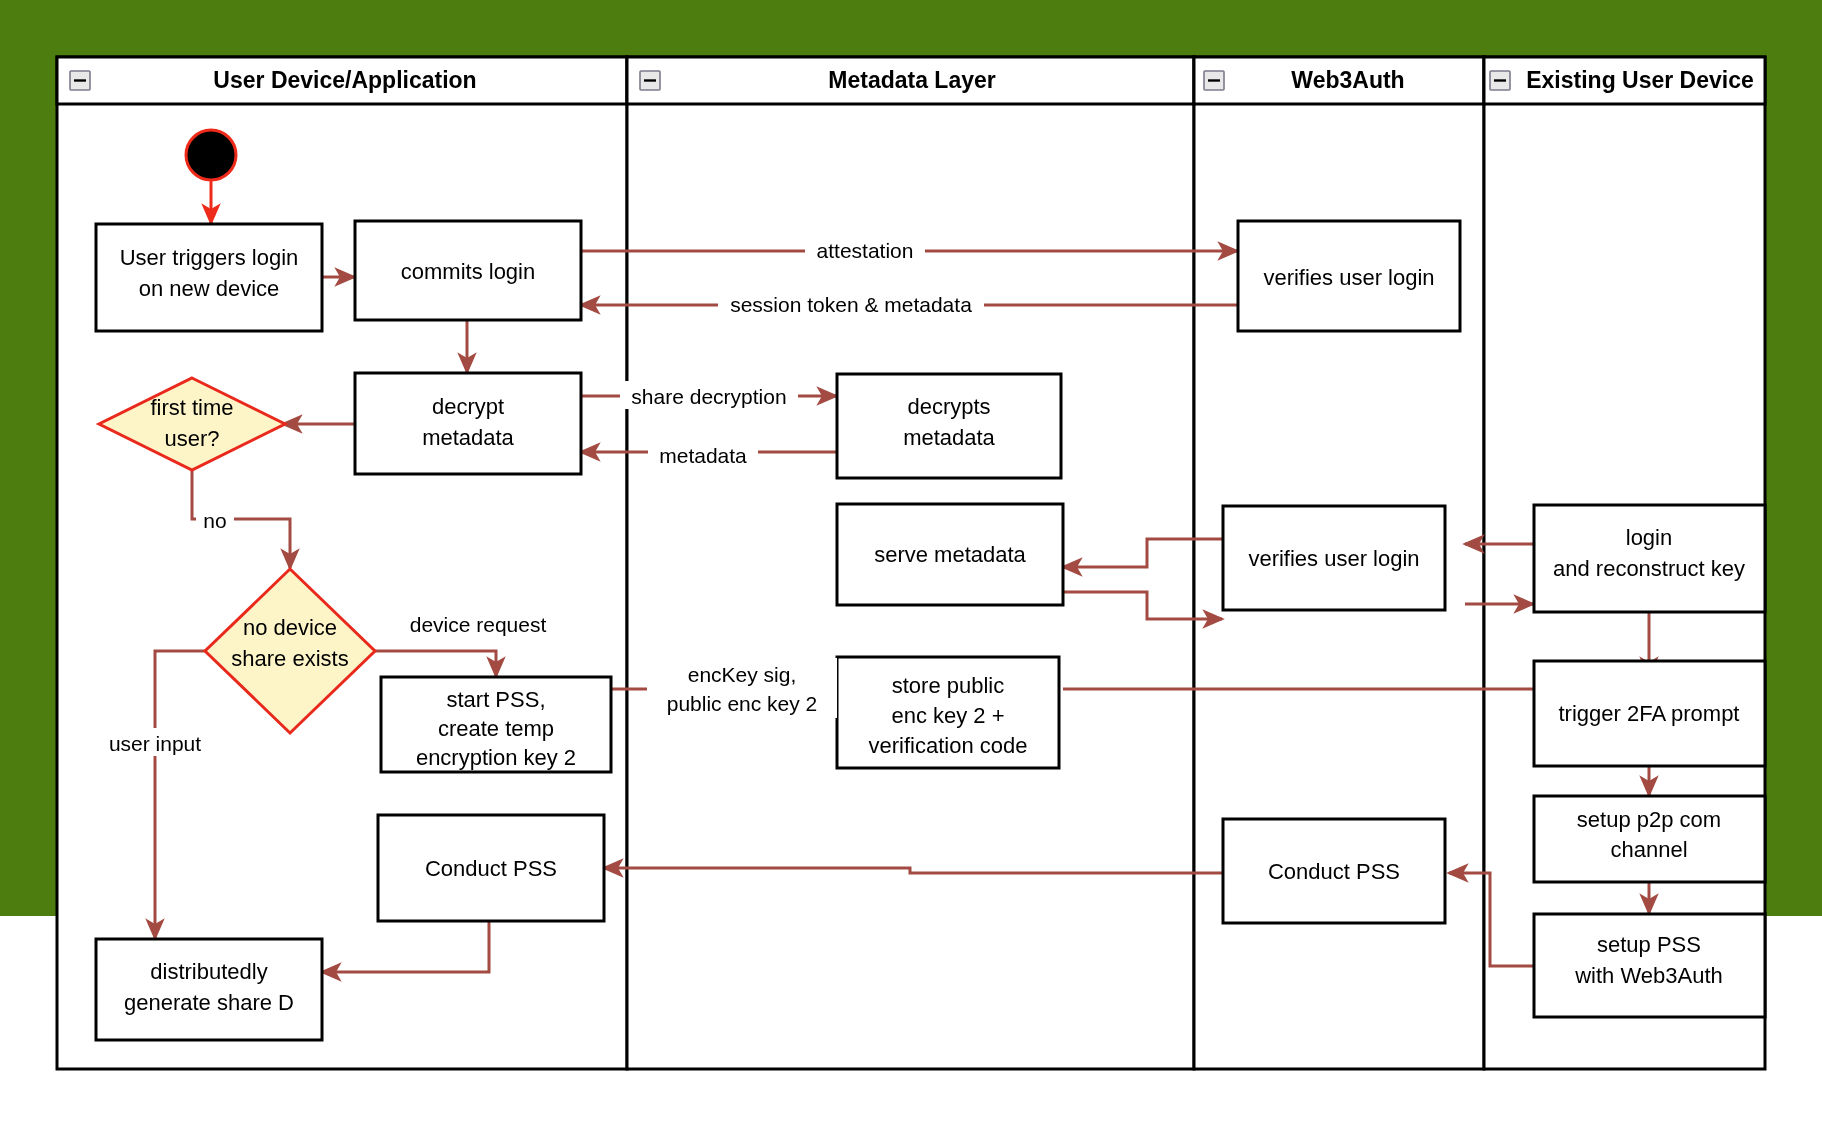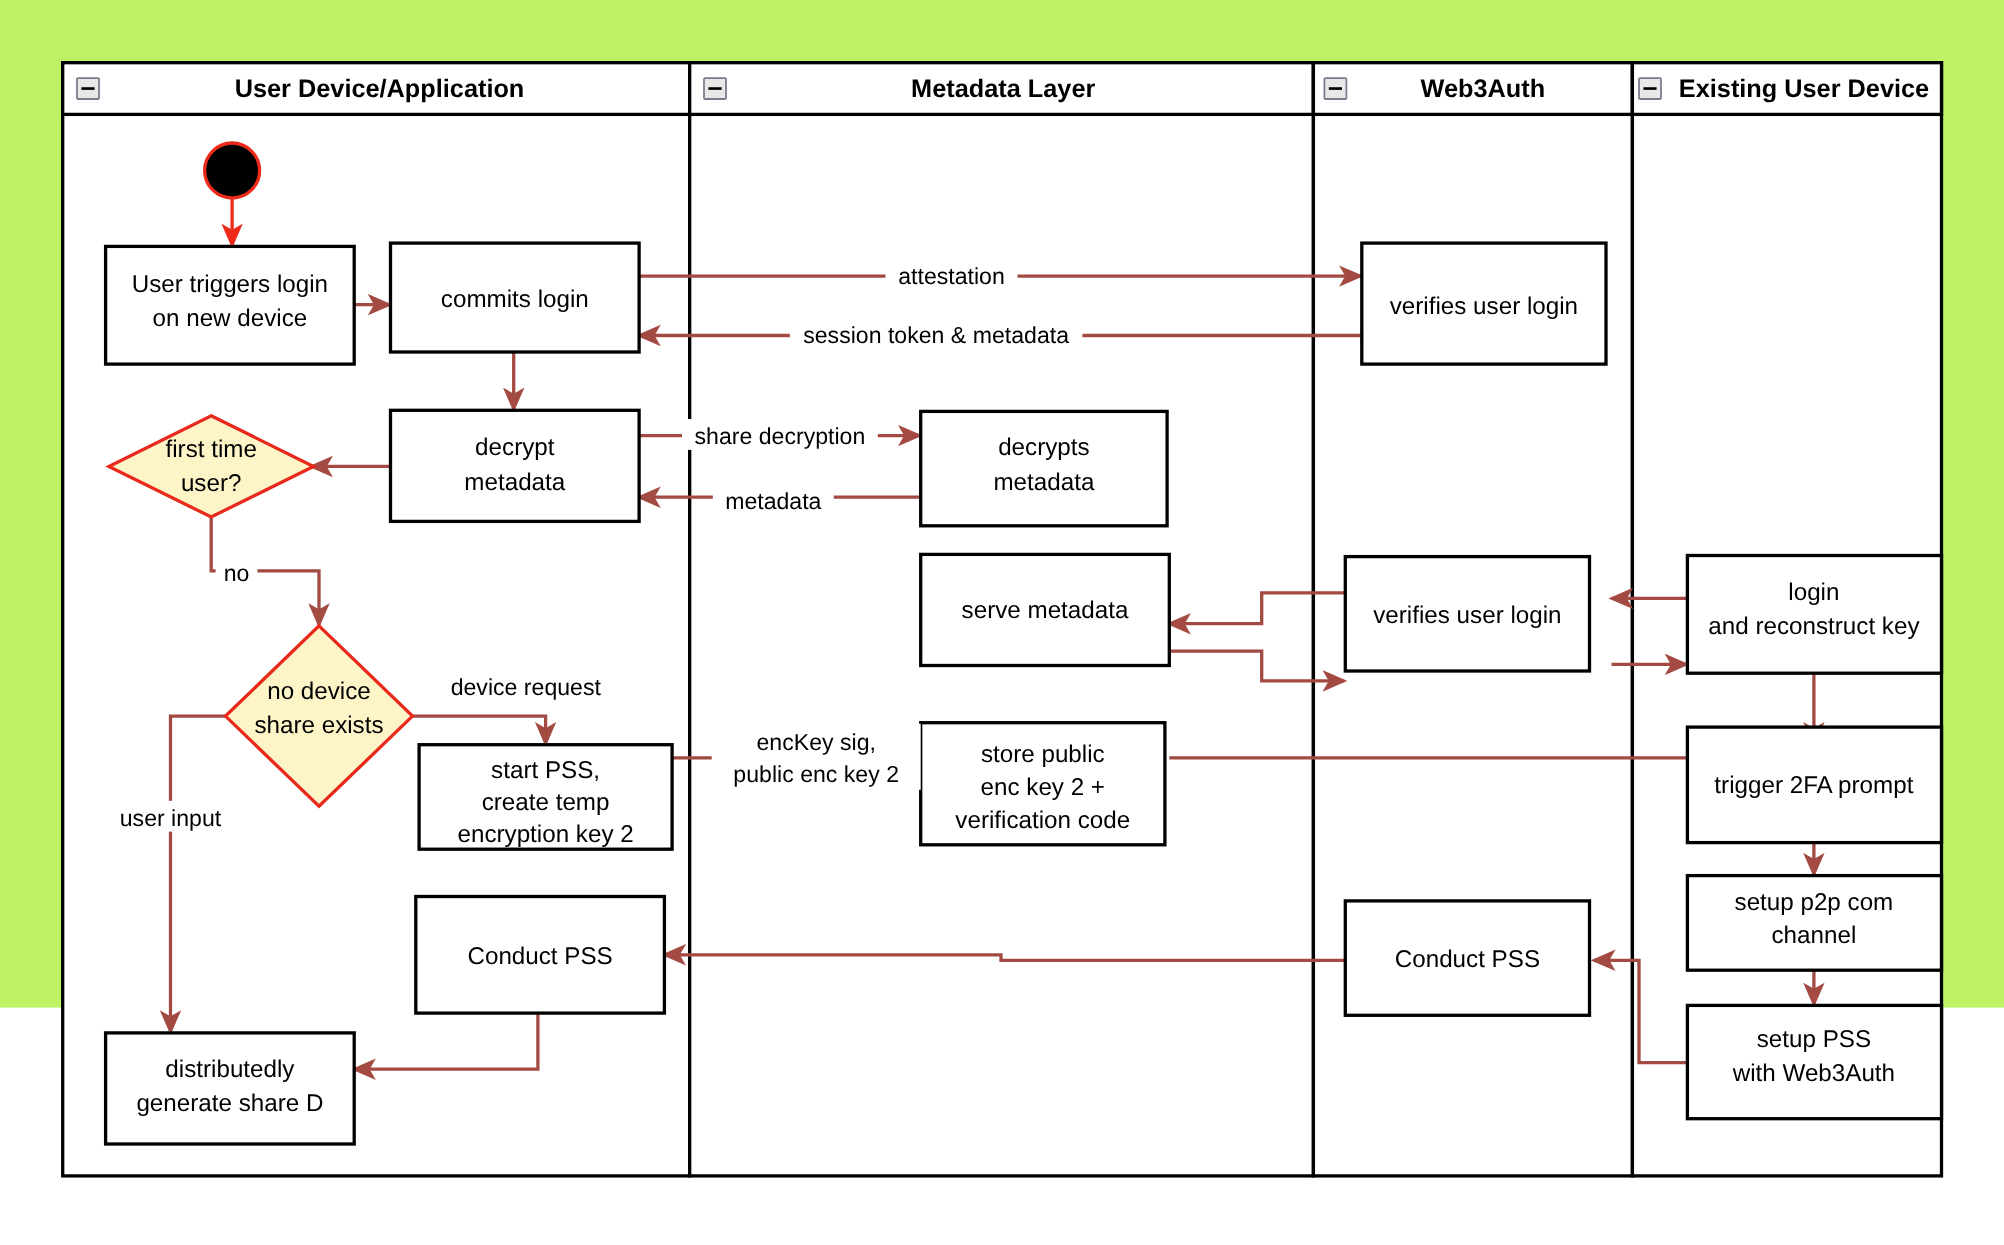--- a/index.html
+++ b/index.html
@@ -10,21 +10,21 @@
   body {
     width: 1822px;
     height: 1132px;
     font-family: "Liberation Sans", sans-serif;
     overflow: hidden;
   }
   #diagram-root {
     position: relative;
     width: 1822px;
     height: 916px;
-    background: #bef264;
+    background: #4d7c0f;
   }
   svg#diagram-svg {
     position: absolute;
     top: 0; left: 0;
     width: 1822px;
     height: 1132px;
     display: block;
   }
   .lane-rect {
     fill: #ffffff;

